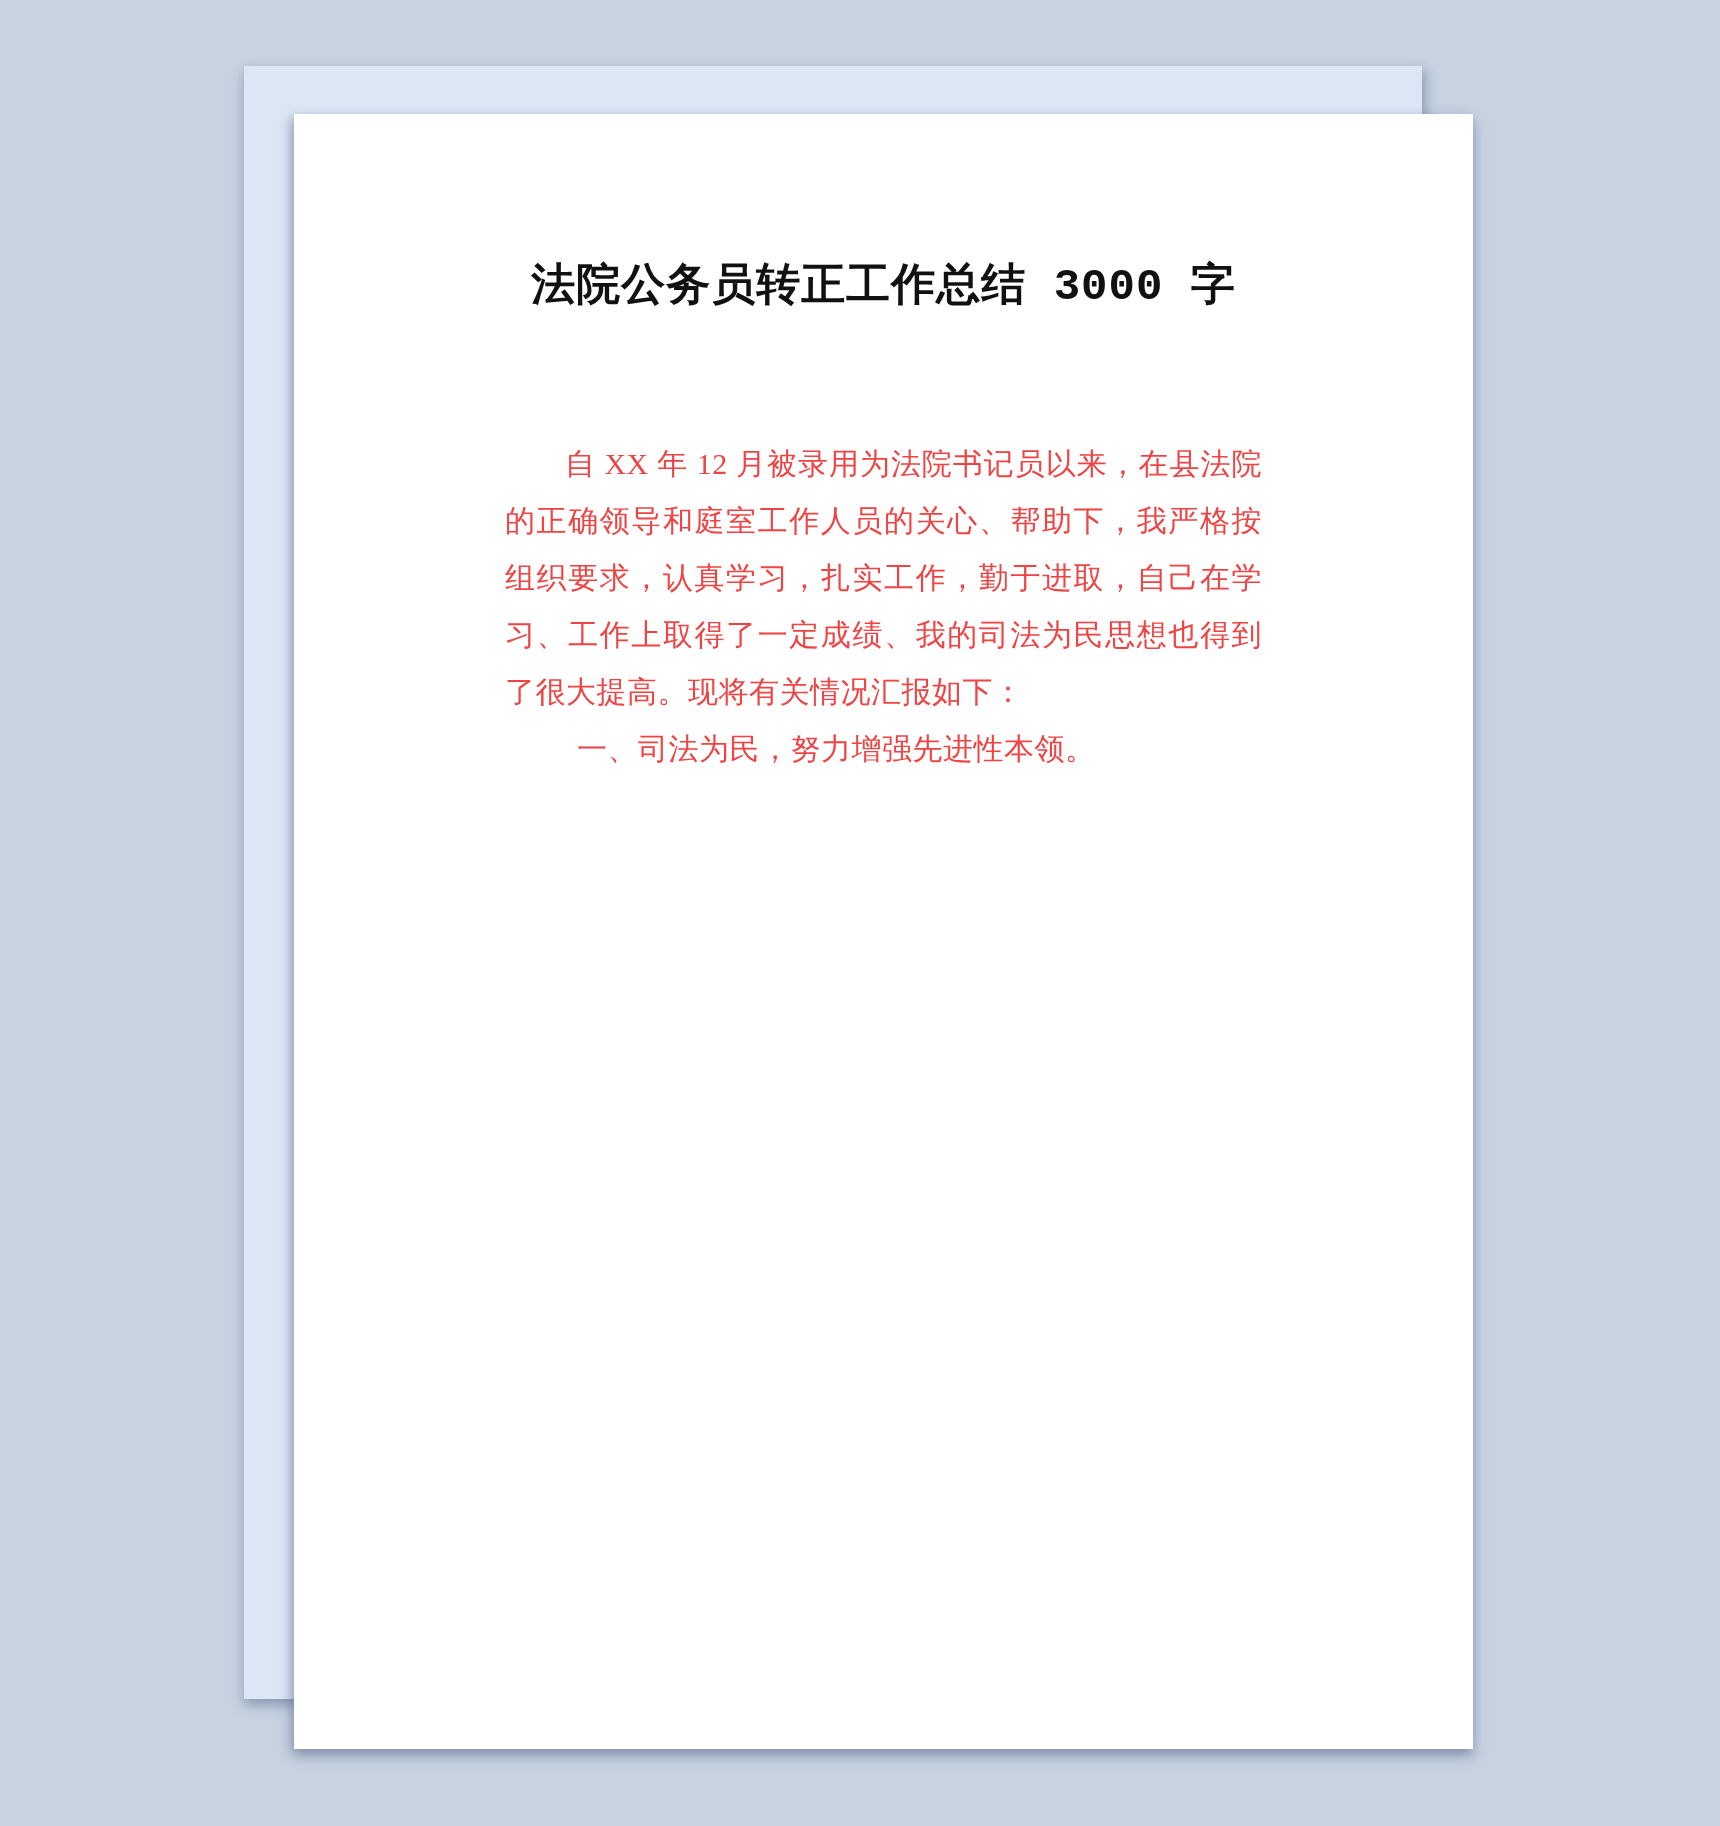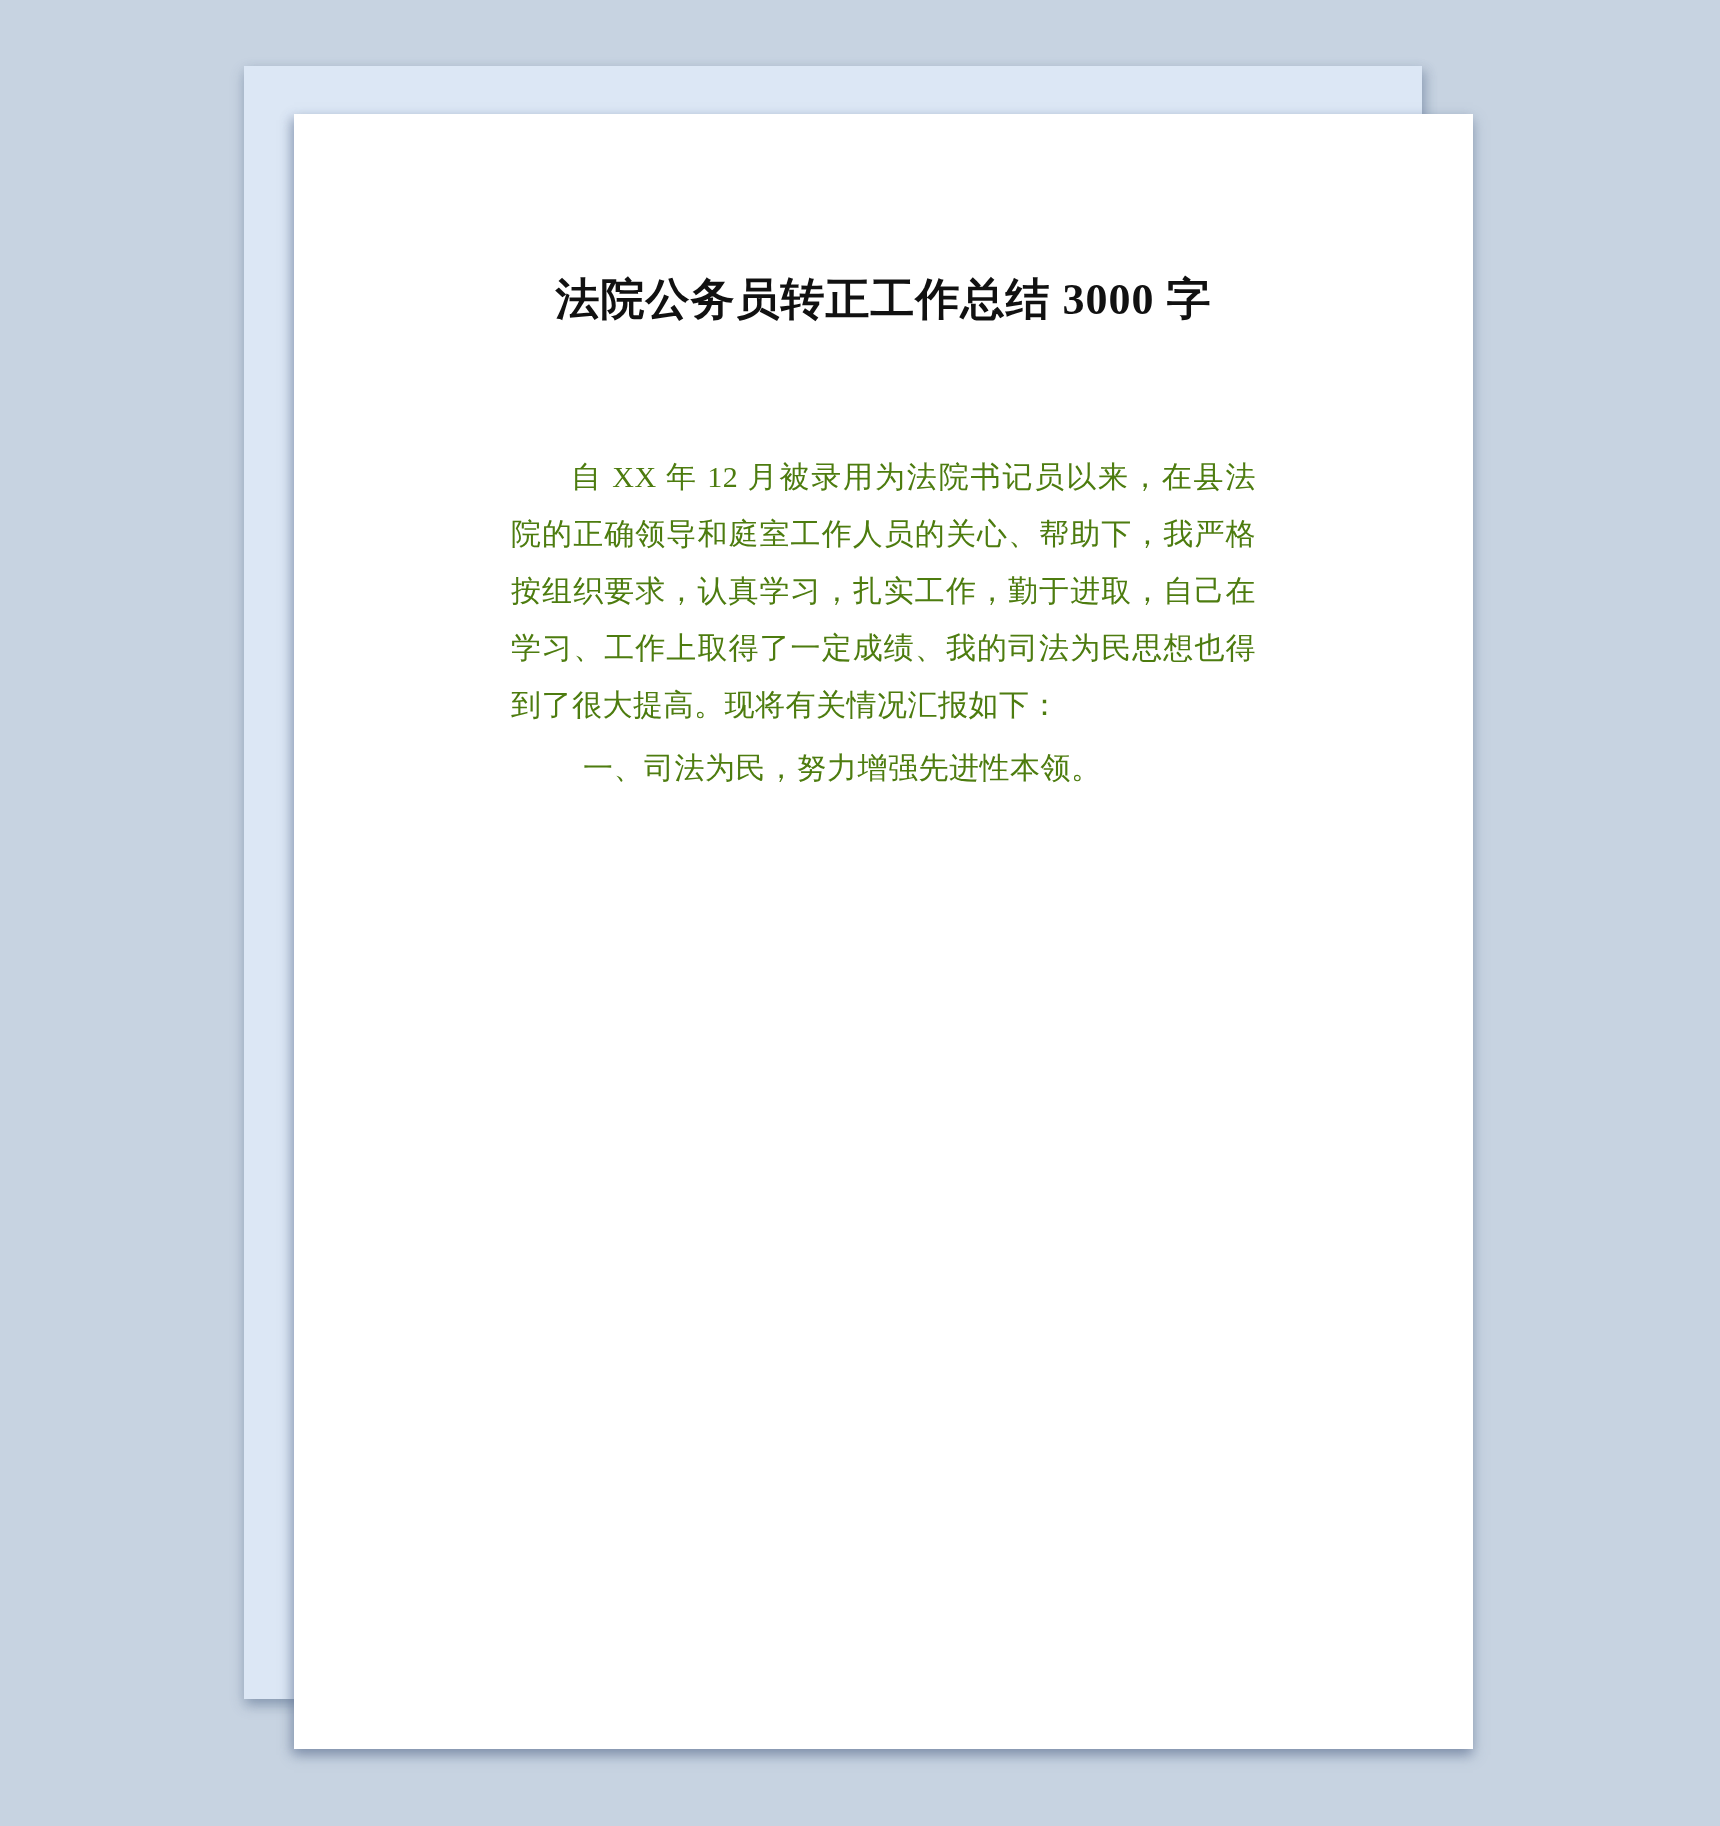--- a/index.html
+++ b/index.html
@@ -28,39 +28,39 @@
     left: 294px;
     top: 114px;
     width: 1179px;
     height: 1635px;
     background: #ffffff;
     box-sizing: border-box;
     padding: 143px 211px 0 211px;
     box-shadow: 0 6px 12px rgba(92, 112, 144, 0.55), -4px 4px 10px rgba(92, 112, 144, 0.28);
   }
   .doc-title {
-    margin: 13px;
-    font-family: Liberation Serif, serif;
+    margin: 0;
+    font-family: Liberation Mono, monospace;
     font-weight: 700;
     font-size: 44px;
     line-height: 60px;
     color: #111111;
     text-align: center;
     letter-spacing: 1px;
     white-space: nowrap;
   }
   .doc-body {
     margin-top: 118px;
   }
   .para {
-    margin: 6px;
+    margin: 0;
     font-family: "Liberation Serif", "DejaVu Serif", serif;
     font-size: 30px;
     line-height: 57px;
-    color: #4d7c0f;
+    color: #ef4444;
     text-align: justify;
     text-indent: 2em;
     letter-spacing: 0.5px;
   }
   .para.heading {
     text-indent: 2.4em;
     text-align: left;
   }
 </style>
 </head>

